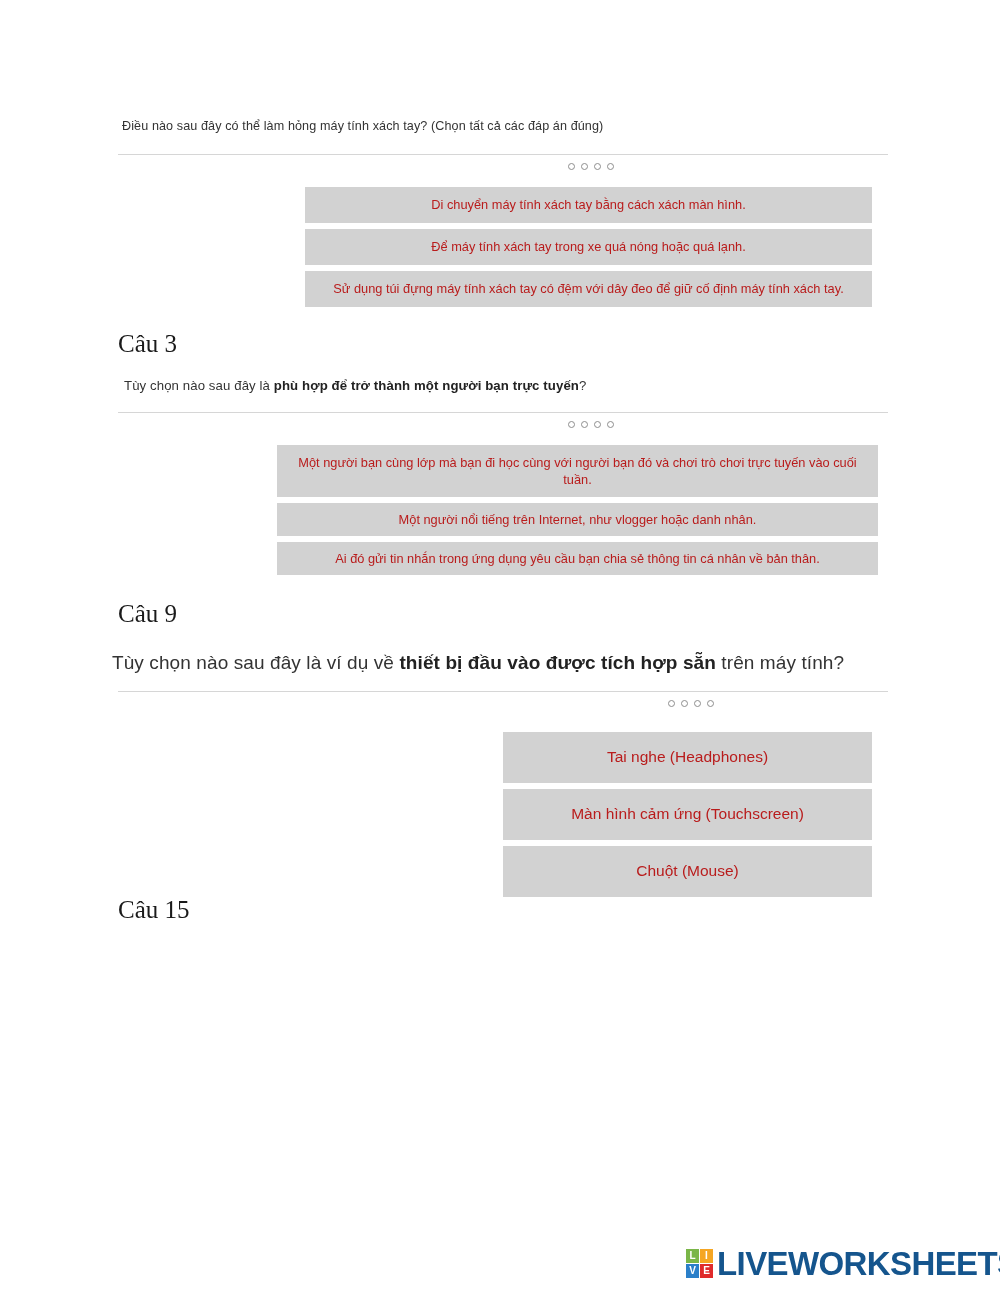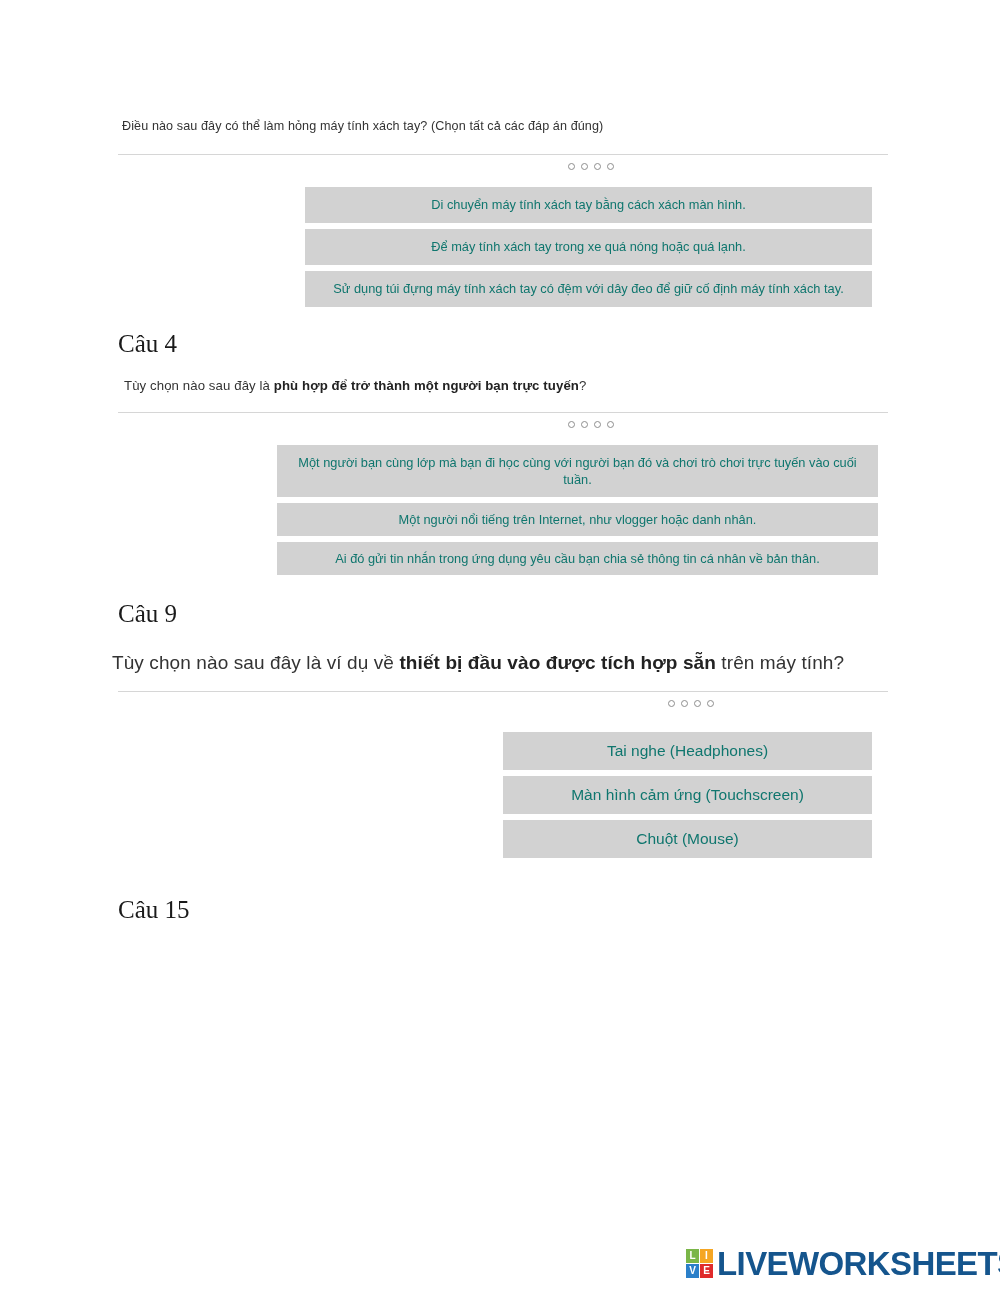--- a/index.html
+++ b/index.html
@@ -78,42 +78,42 @@
 
   
   .options {
     position: absolute;
     display: flex;
     flex-direction: column;
     gap: 6px;
   }
   .option {
     background: #d2d2d2;
-    color: #0f766e;
+    color: #b91c1c;
     display: flex;
     align-items: center;
     justify-content: center;
     text-align: center;
     box-sizing: border-box;
     padding: 6px 12px;
     line-height: 1.35;
   }
 
   
   #opts-q7 { left: 305px; top: 187px; width: 567px; }
   #opts-q7 .option { font-size: 12.8px; height: 36px; }
 
   
   #opts-q8 { left: 277px; top: 445px; width: 601px; }
   #opts-q8 .option { font-size: 12.8px; height: 33px; }
   #opts-q8 .option.tall { height: 52px; }
 
   
   #opts-q9 { left: 503px; top: 732px; width: 369px; }
-  #opts-q9 .option { font-size: 15.5px; height: 38px; }
+  #opts-q9 .option { font-size: 15.5px; height: 51px; }
 
   
   .footer-logo {
     position: absolute;
     left: 686px;
     top: 1247px;
     display: flex;
     align-items: center;
     gap: 4px;
   }
@@ -157,21 +157,21 @@
     <span class="dot"></span>
     <span class="dot"></span>
   </div>
   <div class="options" id="opts-q7">
     <div class="option" style="background: rgb(210, 210, 210);">Di chuyển máy tính xách tay bằng cách xách màn hình.</div>
     <div class="option" style="background: rgb(210, 210, 210);">Để máy tính xách tay trong xe quá nóng hoặc quá lạnh.</div>
     <div class="option" style="background: rgb(210, 210, 210);">Sử dụng túi đựng máy tính xách tay có đệm với dây đeo để giữ cố định máy tính xách tay.</div>
   </div>
 
   <div class="qblock" style="top:330px;">
-    <h2 class="q-heading">Câu 4</h2>
+    <h2 class="q-heading">Câu 3</h2>
   </div>
   <div class="qblock" style="top:377px;">
     <div class="q-text sz-b">Tùy chọn nào sau đây là <b>phù hợp để trở thành một người bạn trực tuyến</b>?</div>
   </div>
   <div class="divider" style="top: 412px; background: rgb(214, 214, 214);"></div>
   <div class="dots" style="left:568px; top:421px;">
     <span class="dot"></span>
     <span class="dot"></span>
     <span class="dot"></span>
     <span class="dot"></span>

